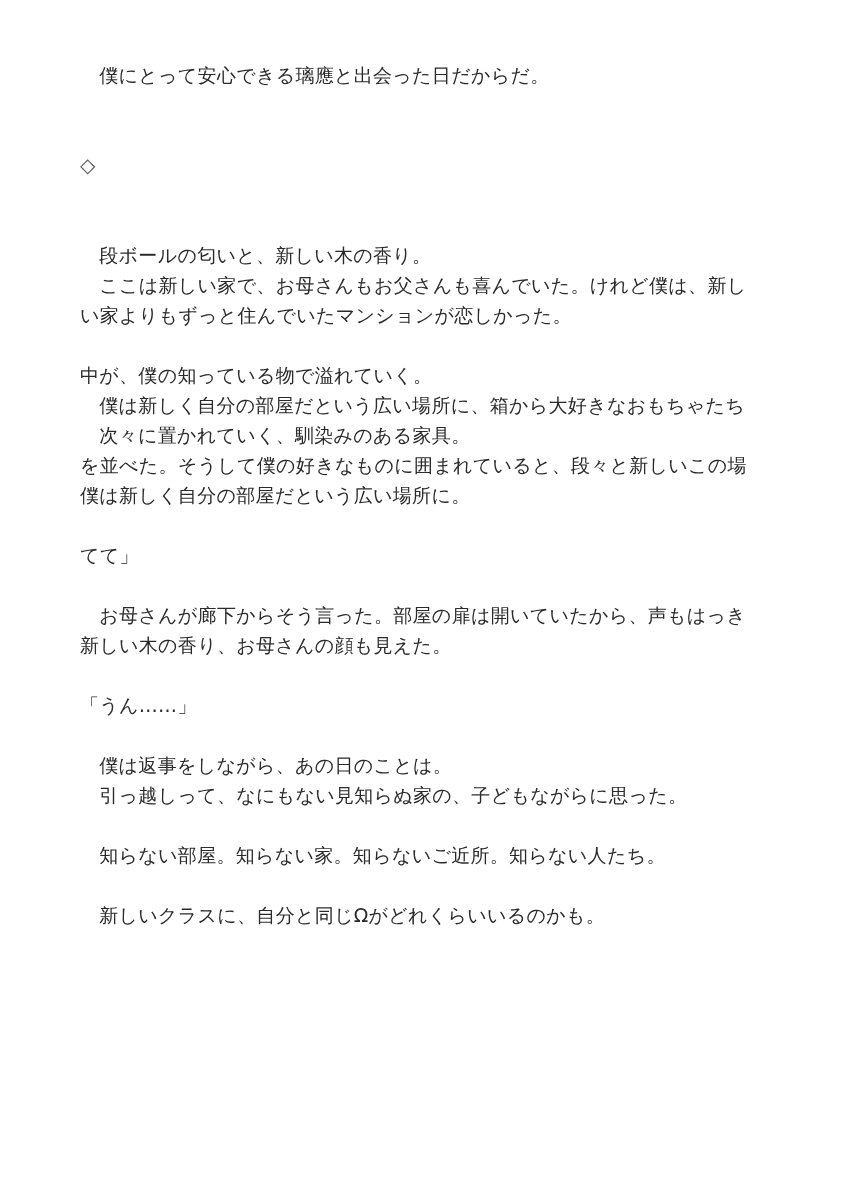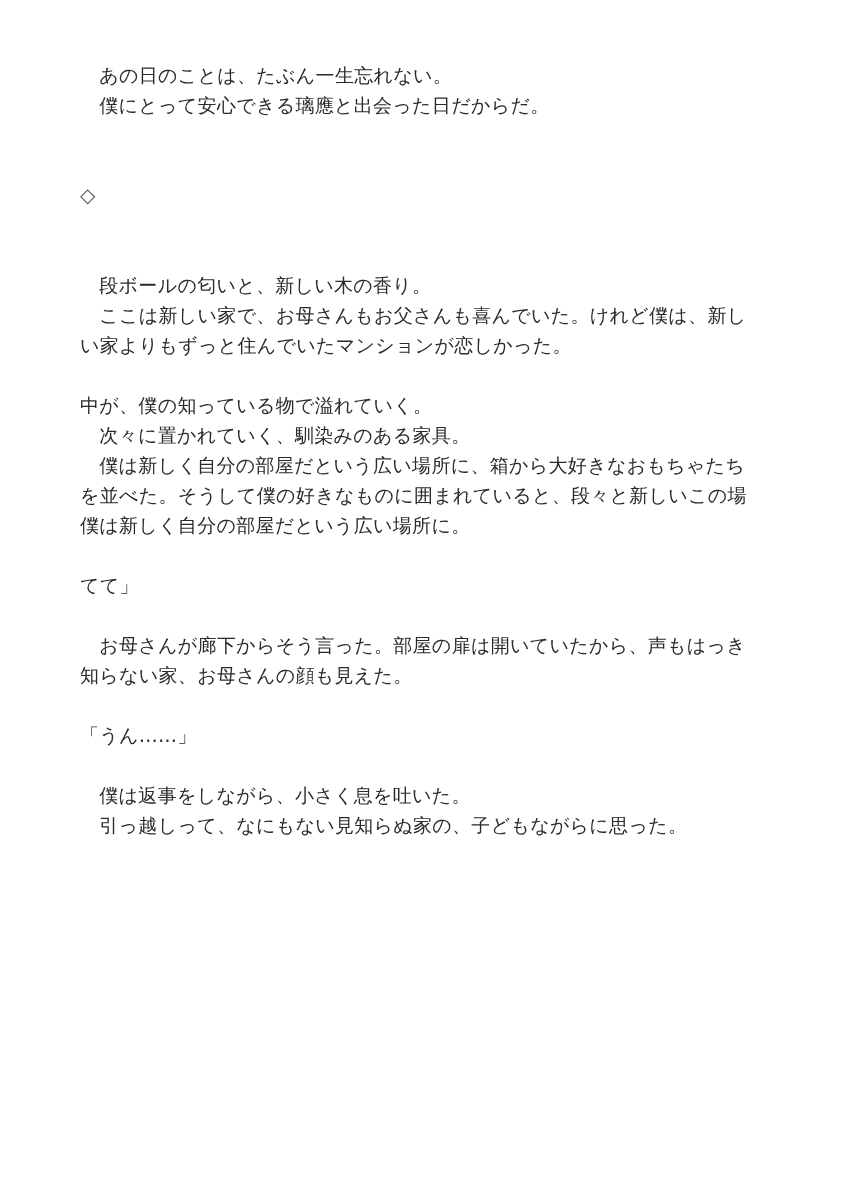--- a/index.html
+++ b/index.html
@@ -13,43 +13,44 @@
     font-size: 19px; line-height: 30px; height: 30px;
     white-space: nowrap; letter-spacing: 0.3px;
   }
   .blank { height: 30px; }
   .sep { font-size: 20px; line-height: 30px; height: 30px; color: #555; }
 </style>
 </head>
 <body>
 
 <div class="page">
-  <div class="line">　あの日のことは、たぶん一生忘れない。</div>
   <div class="line">　僕にとって安心できる璃應と出会った日だからだ。</div>
   <div class="blank"></div>
   <div class="blank"></div>
   <div class="sep">◇</div>
   <div class="blank"></div>
   <div class="blank"></div>
   <div id="body-lines">
       <div class="line">　段ボールの匂いと、新しい木の香り。</div>
       <div class="line">　ここは新しい家で、お母さんもお父さんも喜んでいた。けれど僕は、新し</div>
       <div class="line">い家よりもずっと住んでいたマンションが恋しかった。</div>
       <div class="blank"></div>
       <div class="line">中が、僕の知っている物で溢れていく。</div>
+      <div class="line">　僕は新しく自分の部屋だという広い場所に、箱から大好きなおもちゃたち</div>
       <div class="line">　次々に置かれていく、馴染みのある家具。</div>
-      <div class="line">　僕は新しく自分の部屋だという広い場所に、箱から大好きなおもちゃたち</div>
       <div class="line">を並べた。そうして僕の好きなものに囲まれていると、段々と新しいこの場</div>
       <div class="line">僕は新しく自分の部屋だという広い場所に。</div>
       <div class="blank"></div>
       <div class="line">てて」</div>
       <div class="blank"></div>
       <div class="line">　お母さんが廊下からそう言った。部屋の扉は開いていたから、声もはっき</div>
-      <div class="line">知らない家、お母さんの顔も見えた。</div>
+      <div class="line">新しい木の香り、お母さんの顔も見えた。</div>
       <div class="blank"></div>
       <div class="line">「うん……」</div>
       <div class="blank"></div>
-      <div class="line">　僕は返事をしながら、小さく息を吐いた。</div>
+      <div class="line">　僕は返事をしながら、あの日のことは。</div>
       <div class="line">　引っ越しって、なにもない見知らぬ家の、子どもながらに思った。</div>
       <div class="blank"></div>
+      <div class="line">　知らない部屋。知らない家。知らないご近所。知らない人たち。</div>
       <div class="blank"></div>
+      <div class="line">　新しいクラスに、自分と同じΩがどれくらいいるのかも。</div>
     </div>
 </div>
 
 </body></html>

